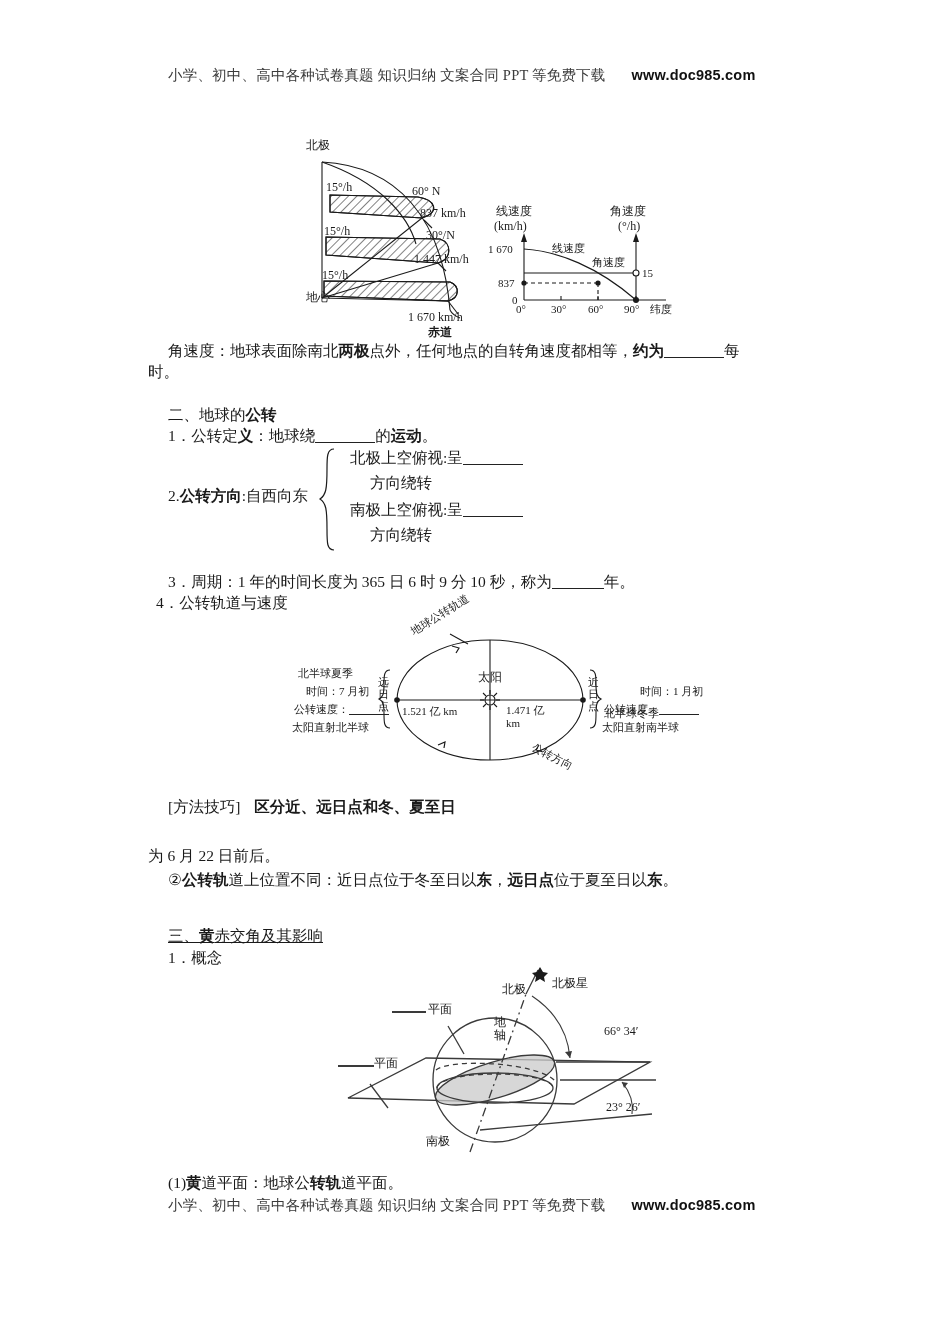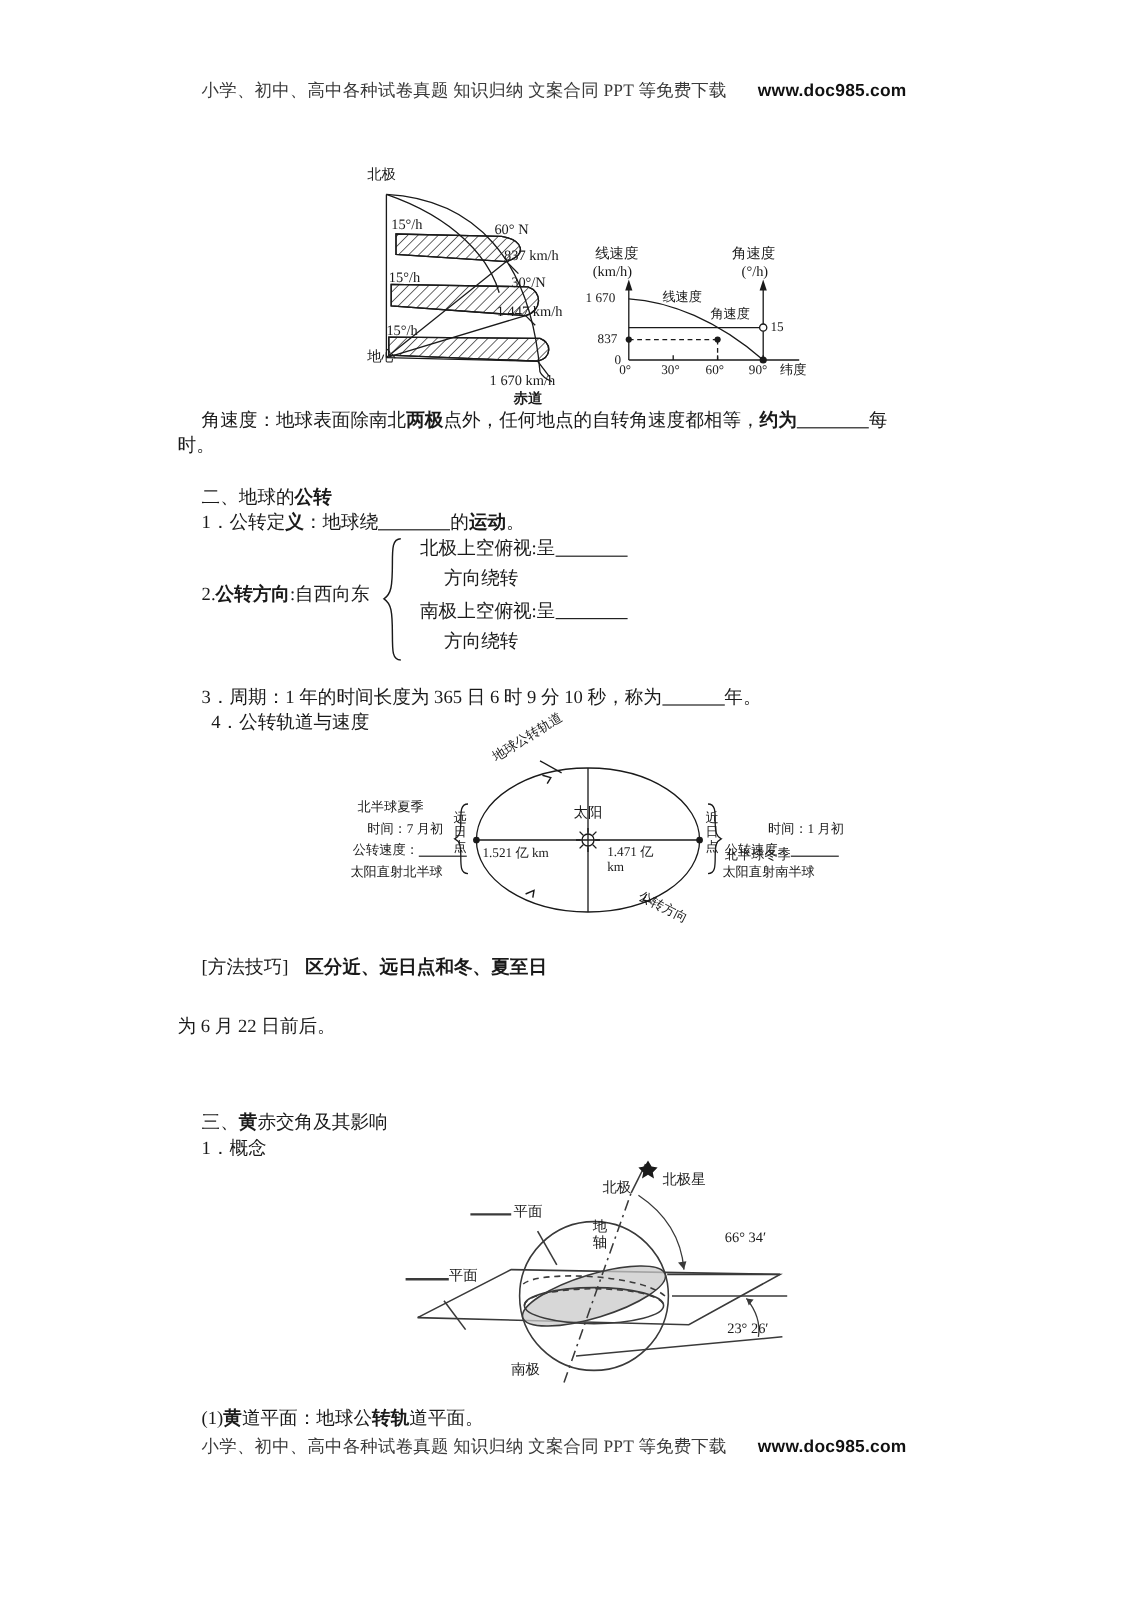--- a/index.html
+++ b/index.html
@@ -183,21 +183,21 @@
 
     <div class="tx" style="left:182px;top:52px;">
       <span>南极上空俯视:呈</span><span class="blank bl60"></span>
     </div>
     <div class="tx" style="left:202px;top:77px;">方向绕转</div>
   </div>
 
   <div class="tx" style="left:168px;top:571px;">
     <span>3．周期：1 年的时间长度为 365 日 6 时 9 分 10 秒，称为</span><span class="blank bl52"></span><span>年。</span>
   </div>
-  <div class="tx" style="left:176px;top:592px;">4．公转轨道与速度</div>
+  <div class="tx" style="left:156px;top:592px;">4．公转轨道与速度</div>
 
   <div class="fig" style="left:300px;top:628px;width:380px;height:145px;">
     <svg width="380" height="145" viewBox="0 0 380 145">
       <g stroke="#1a1a1a" fill="none" stroke-width="1.1">
 
         <ellipse cx="190" cy="72" rx="93" ry="60"></ellipse>
 
         <line x1="97" y1="72" x2="283" y2="72"></line>
 
         <line x1="190" y1="12" x2="190" y2="132"></line>
@@ -251,22 +251,25 @@
     <div class="flab sm" style="left:304px;top:74px;">
       <span>公转速度：</span><span class="blank bl40"></span>
     </div>
     <div class="flab sm" style="left:302px;top:92px;">太阳直射南半球</div>
   </div>
 
   <div class="tx" style="left:168px;top:796px;">
     <span>[方法技巧]</span><span class="b" style="margin-left:14px;">区分近、远日点和冬、夏至日</span>
   </div>
   <div class="tx" style="left:148px;top:845px;">为 6 月 22 日前后。</div>
-
-  <div class="tx" style="left:168px;top:925px;">
+  <div class="tx" style="left:168px;top:869px;">
+    <span>②</span><span class="b">公转轨</span><span>道上位置不同：近日点位于冬至日以</span><span class="b">东</span><span>，</span><span class="b">远日点</span><span>位于夏至日以</span><span class="b">东</span><span>。</span>
+  </div>
+
+  <div class="tx" style="left:168px;top:925px;text-decoration:underline;">
     <span>三、</span><span class="b">黄</span><span>赤交角及其影响</span>
   </div>
   <div class="tx" style="left:168px;top:947px;">1．概念</div>
 
   <div class="fig" style="left:330px;top:962px;width:330px;height:200px;">
     <svg width="330" height="200" viewBox="0 0 330 200">
       <g stroke="#3a3a3a" fill="none" stroke-width="1.3">
 
         <path d="M18 136 L96 96 L320 100 L244 142 Z"></path>
       </g>

